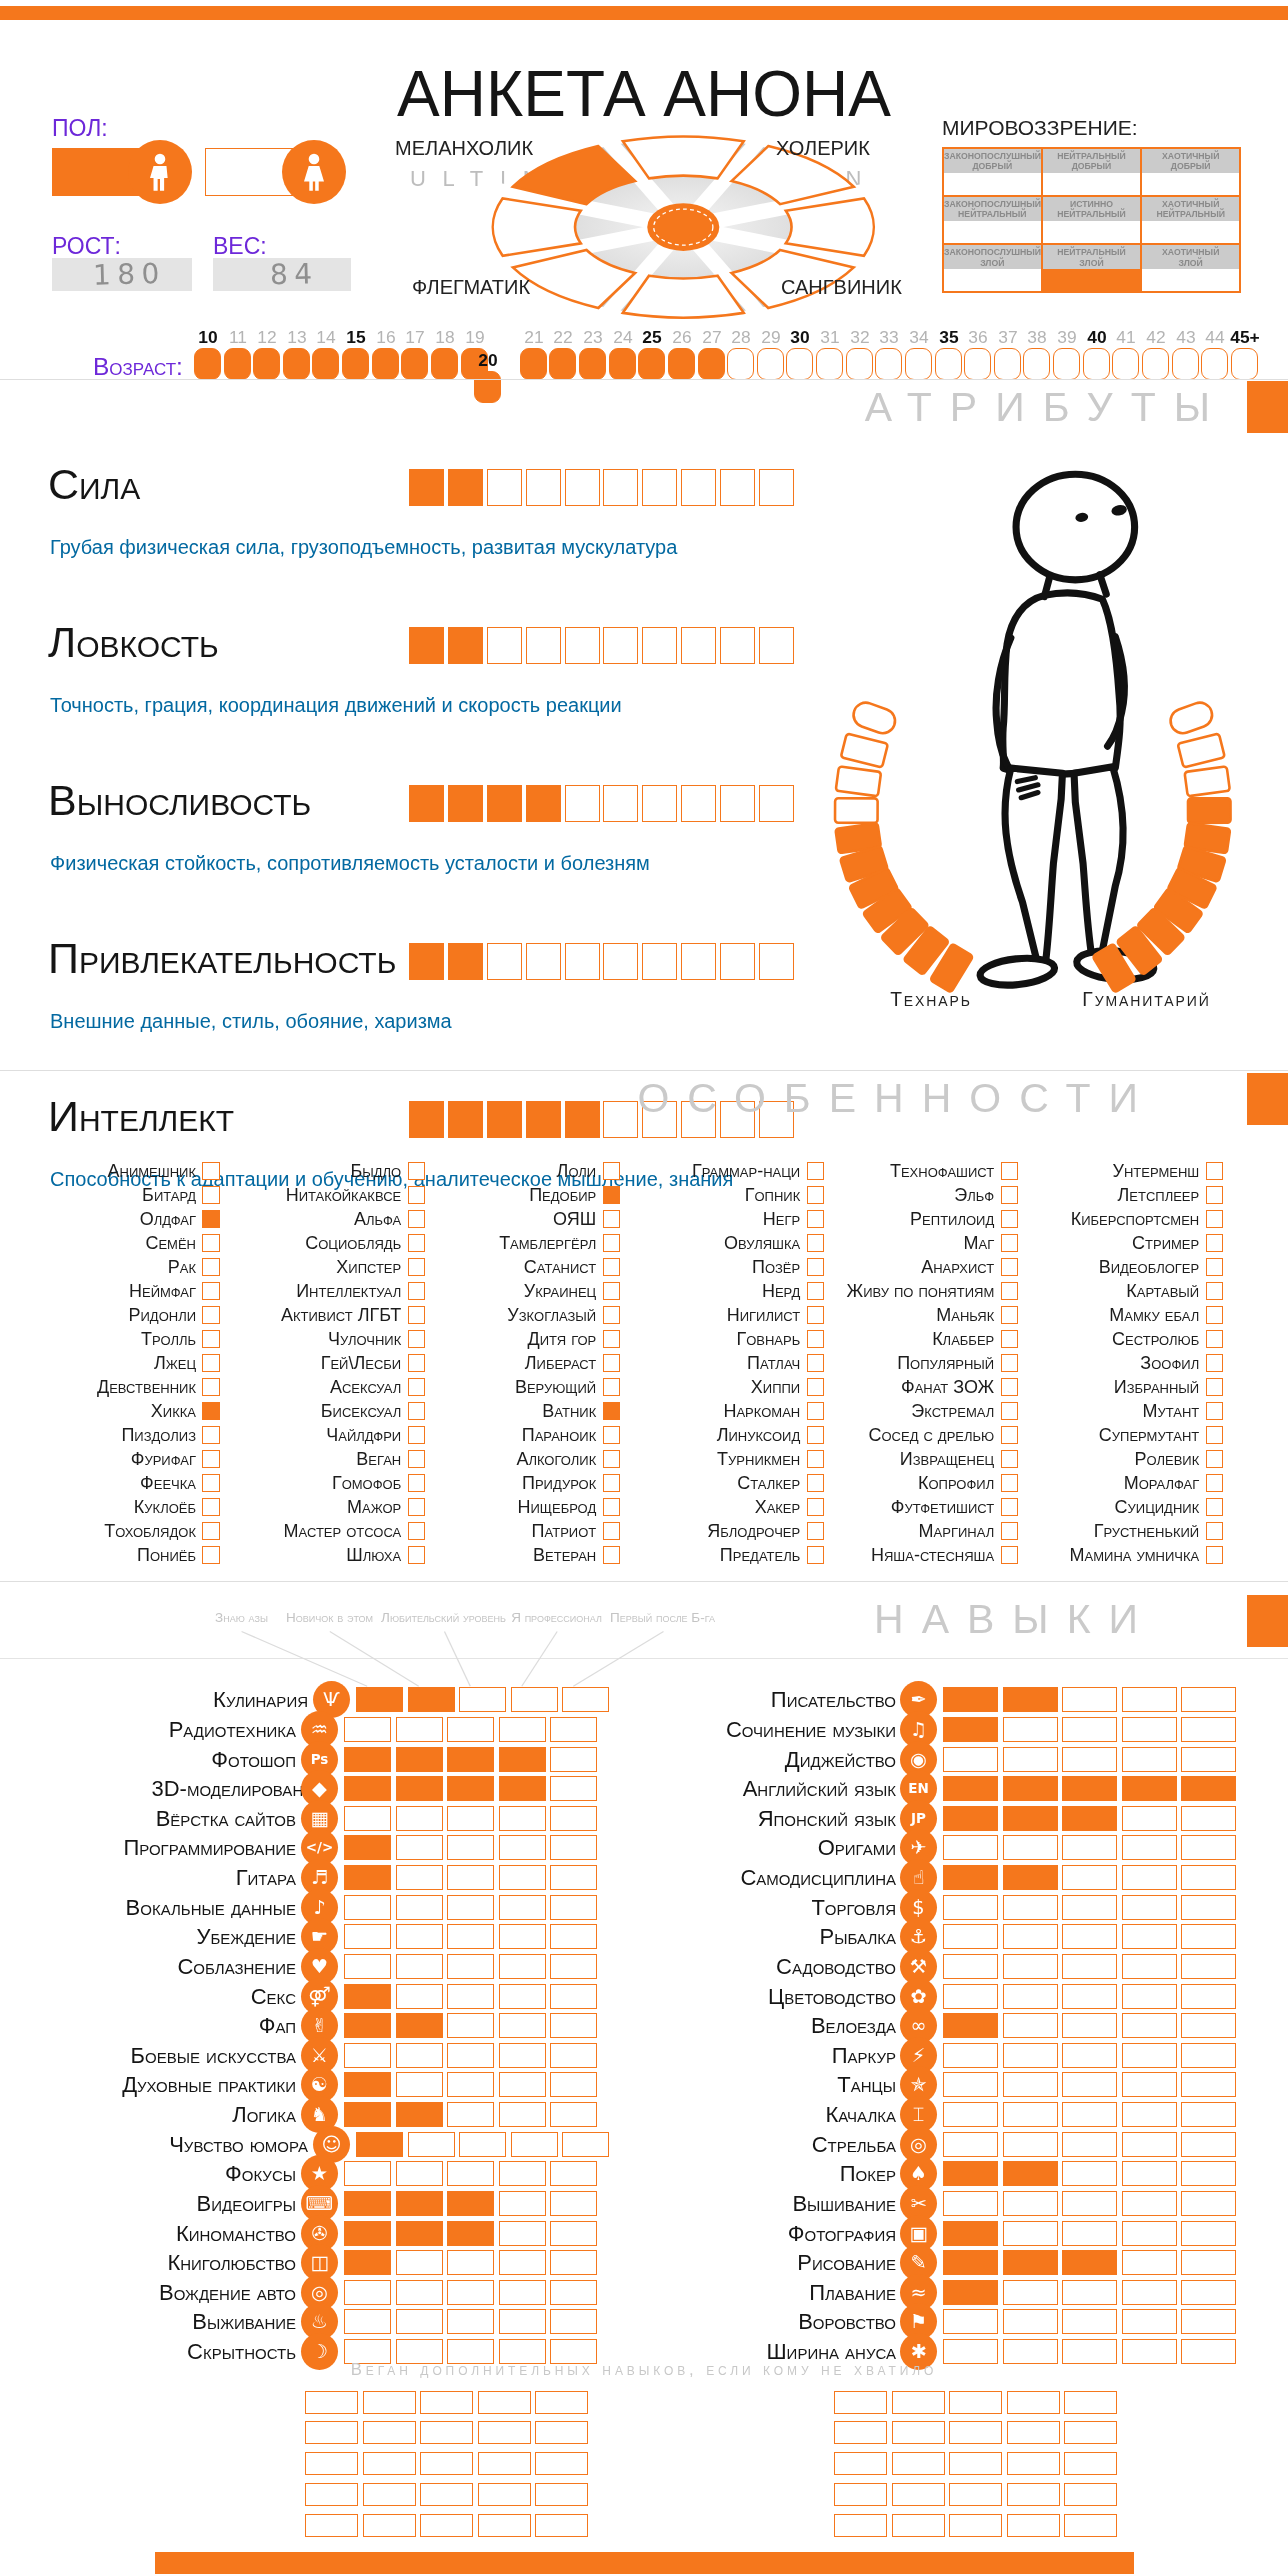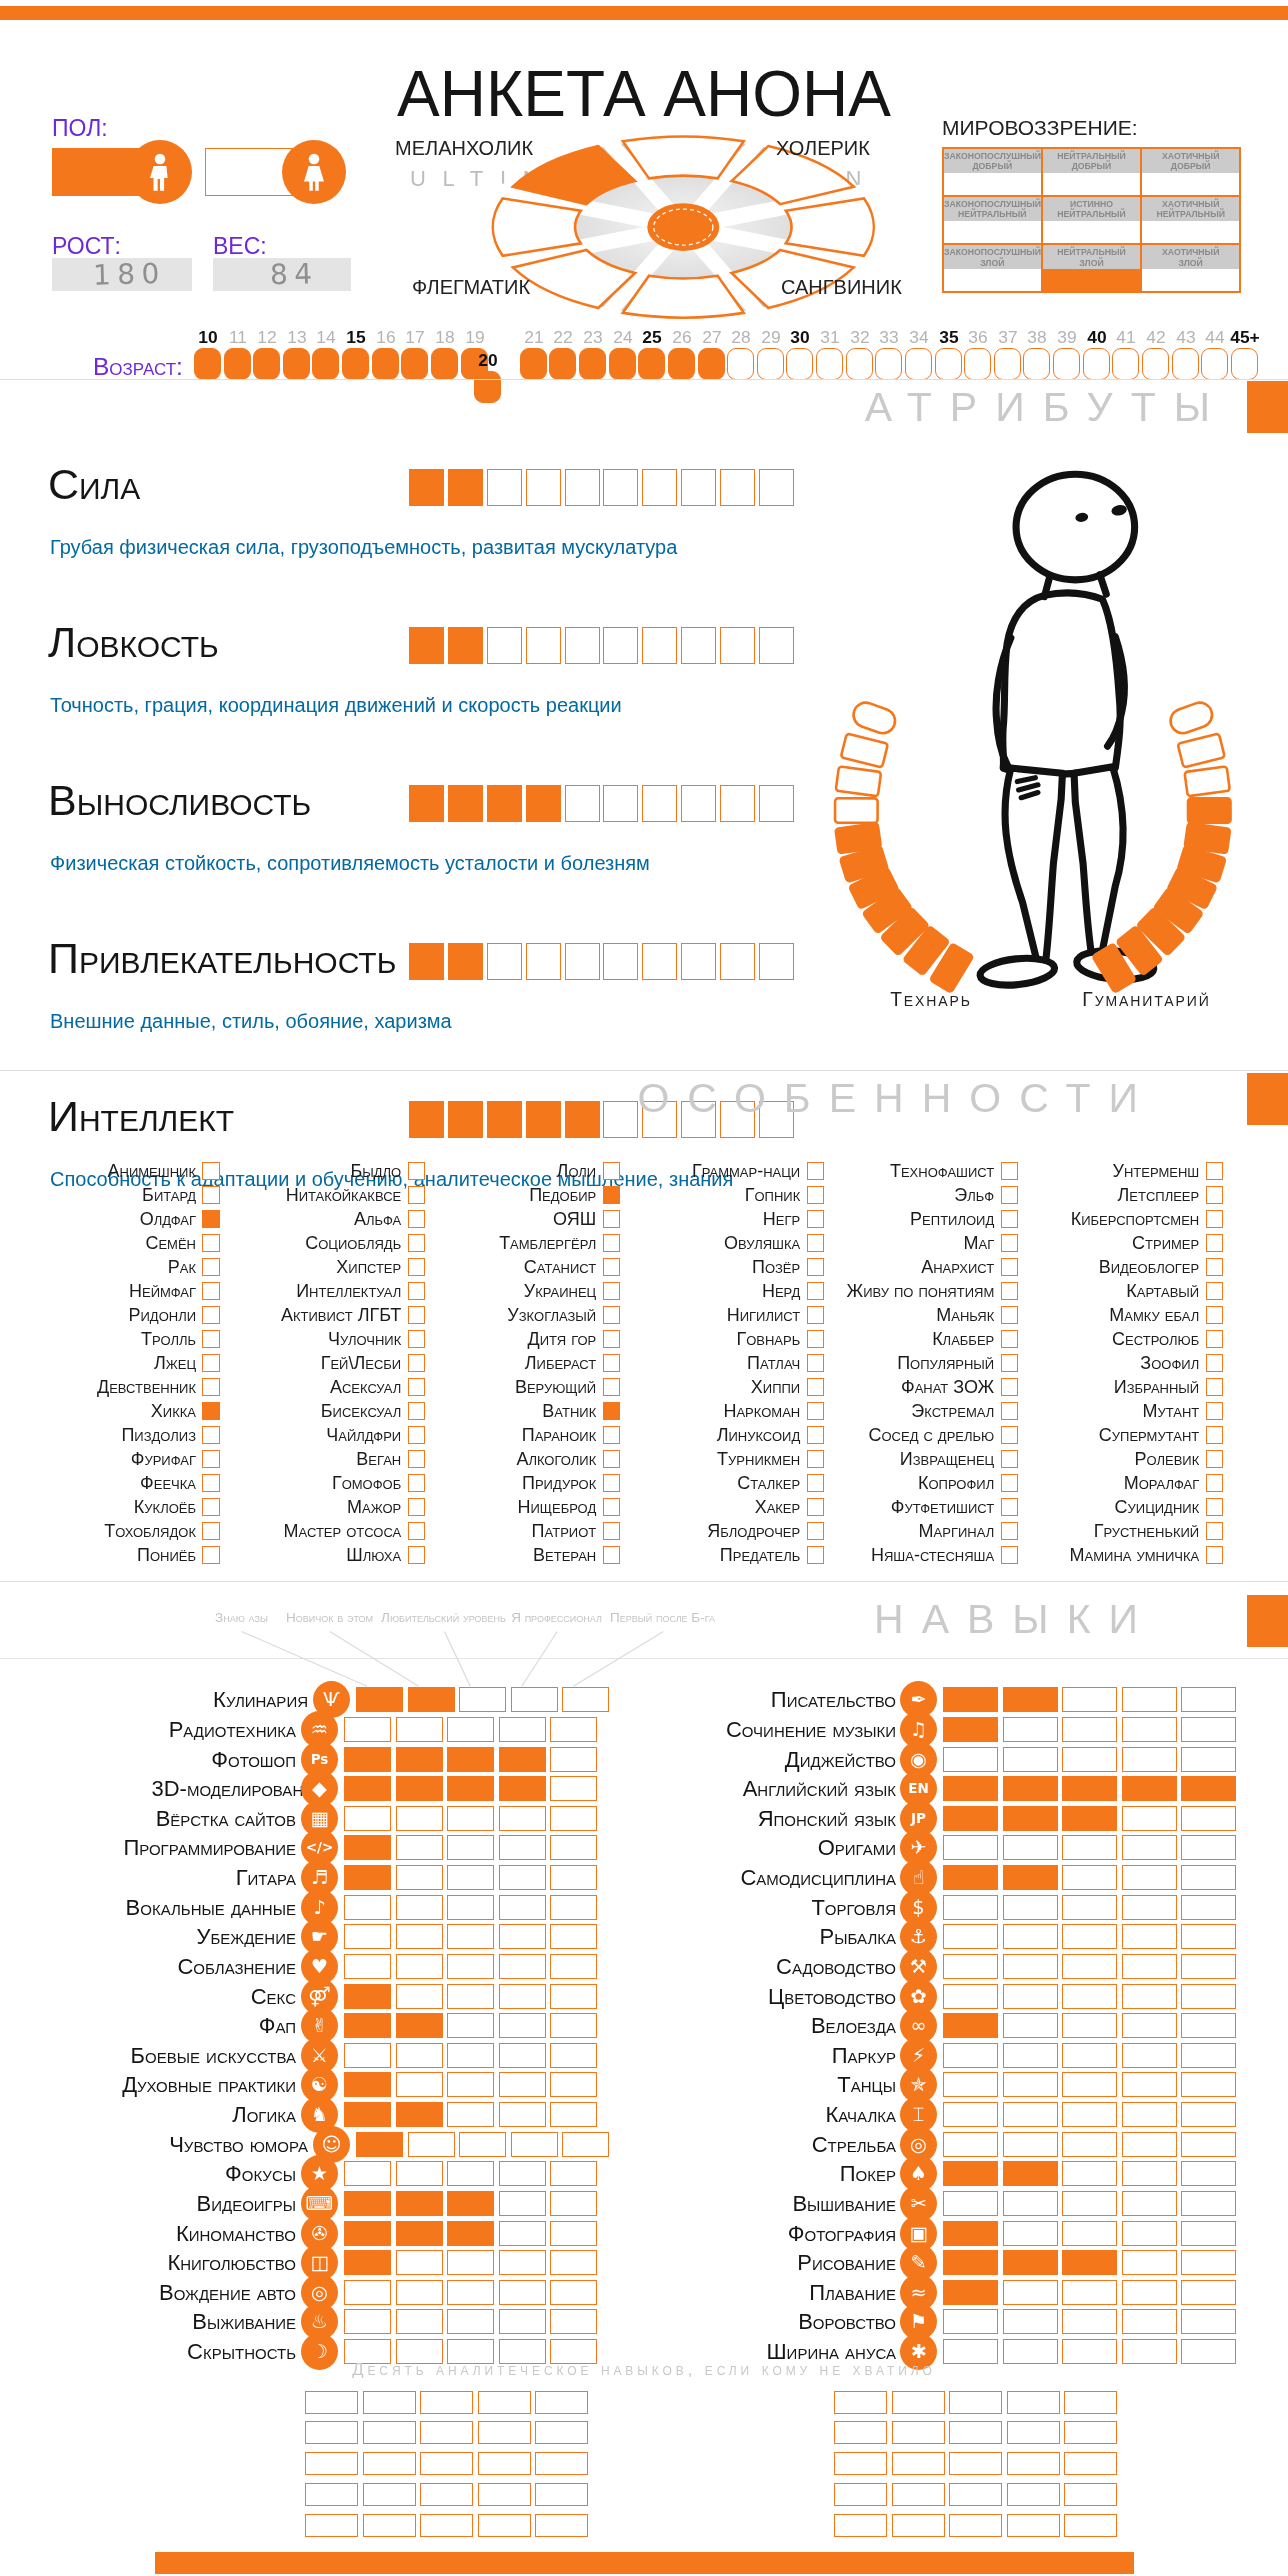--- a/index.html
+++ b/index.html
@@ -1416,21 +1416,21 @@
         <div class="skill-cells abs" style="left: 943px; top: 0px;">
           <div class="skill-cell" style="width: 55px;"></div>
           <div class="skill-cell" style="width: 55px;"></div>
           <div class="skill-cell" style="width: 55px;"></div>
           <div class="skill-cell" style="width: 55px;"></div>
           <div class="skill-cell" style="width: 55px;"></div>
         </div>
       </div>
     </div>
 
-  <div class="abs extra-note small-caps" style="top:2360px;">Десять аналитеческое  навыков, если кому не хватило</div>
+  <div class="abs extra-note small-caps" style="top:2360px;">Веган дополнительных  навыков, если кому не хватило</div>
   <div id="extra-rows">
       <div class="skill-cells abs" style="left: 305px; top: 2391px;">
         <div class="skill-cell" style="width: 53px; height: 23px;"></div>
         <div class="skill-cell" style="width: 53px; height: 23px;"></div>
         <div class="skill-cell" style="width: 53px; height: 23px;"></div>
         <div class="skill-cell" style="width: 53px; height: 23px;"></div>
         <div class="skill-cell" style="width: 53px; height: 23px;"></div>
       </div>
       <div class="skill-cells abs" style="left: 305px; top: 2421px;">
         <div class="skill-cell" style="width: 53px; height: 23px;"></div>

